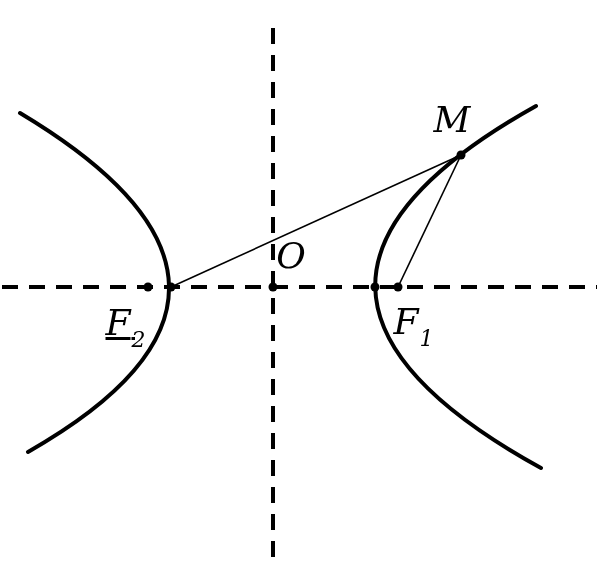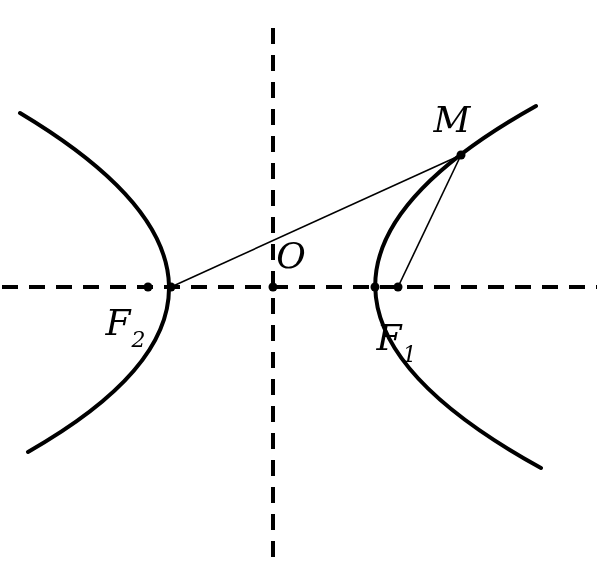--- a/index.html
+++ b/index.html
@@ -81,21 +81,21 @@
   </svg>
 
   <div class="label" style="left:452px; top:120px;">
     <span>M</span>
   </div>
 
   <div class="label" style="left:291px; top:256px;">
     <span>O</span>
   </div>
 
-  <div class="label" style="left:125px; top:323px;">
+  <div class="label" style="left:125px; top:323px;text-decoration:underline;">
     <span>F</span><sub>2</sub>
   </div>
 
-  <div class="label" style="left:396px; top:322px;margin-top:16px;">
+  <div class="label" style="left:413px; top:322px;">
     <span>F</span><sub>1</sub>
   </div>
 
 </div>
 
 </body></html>

